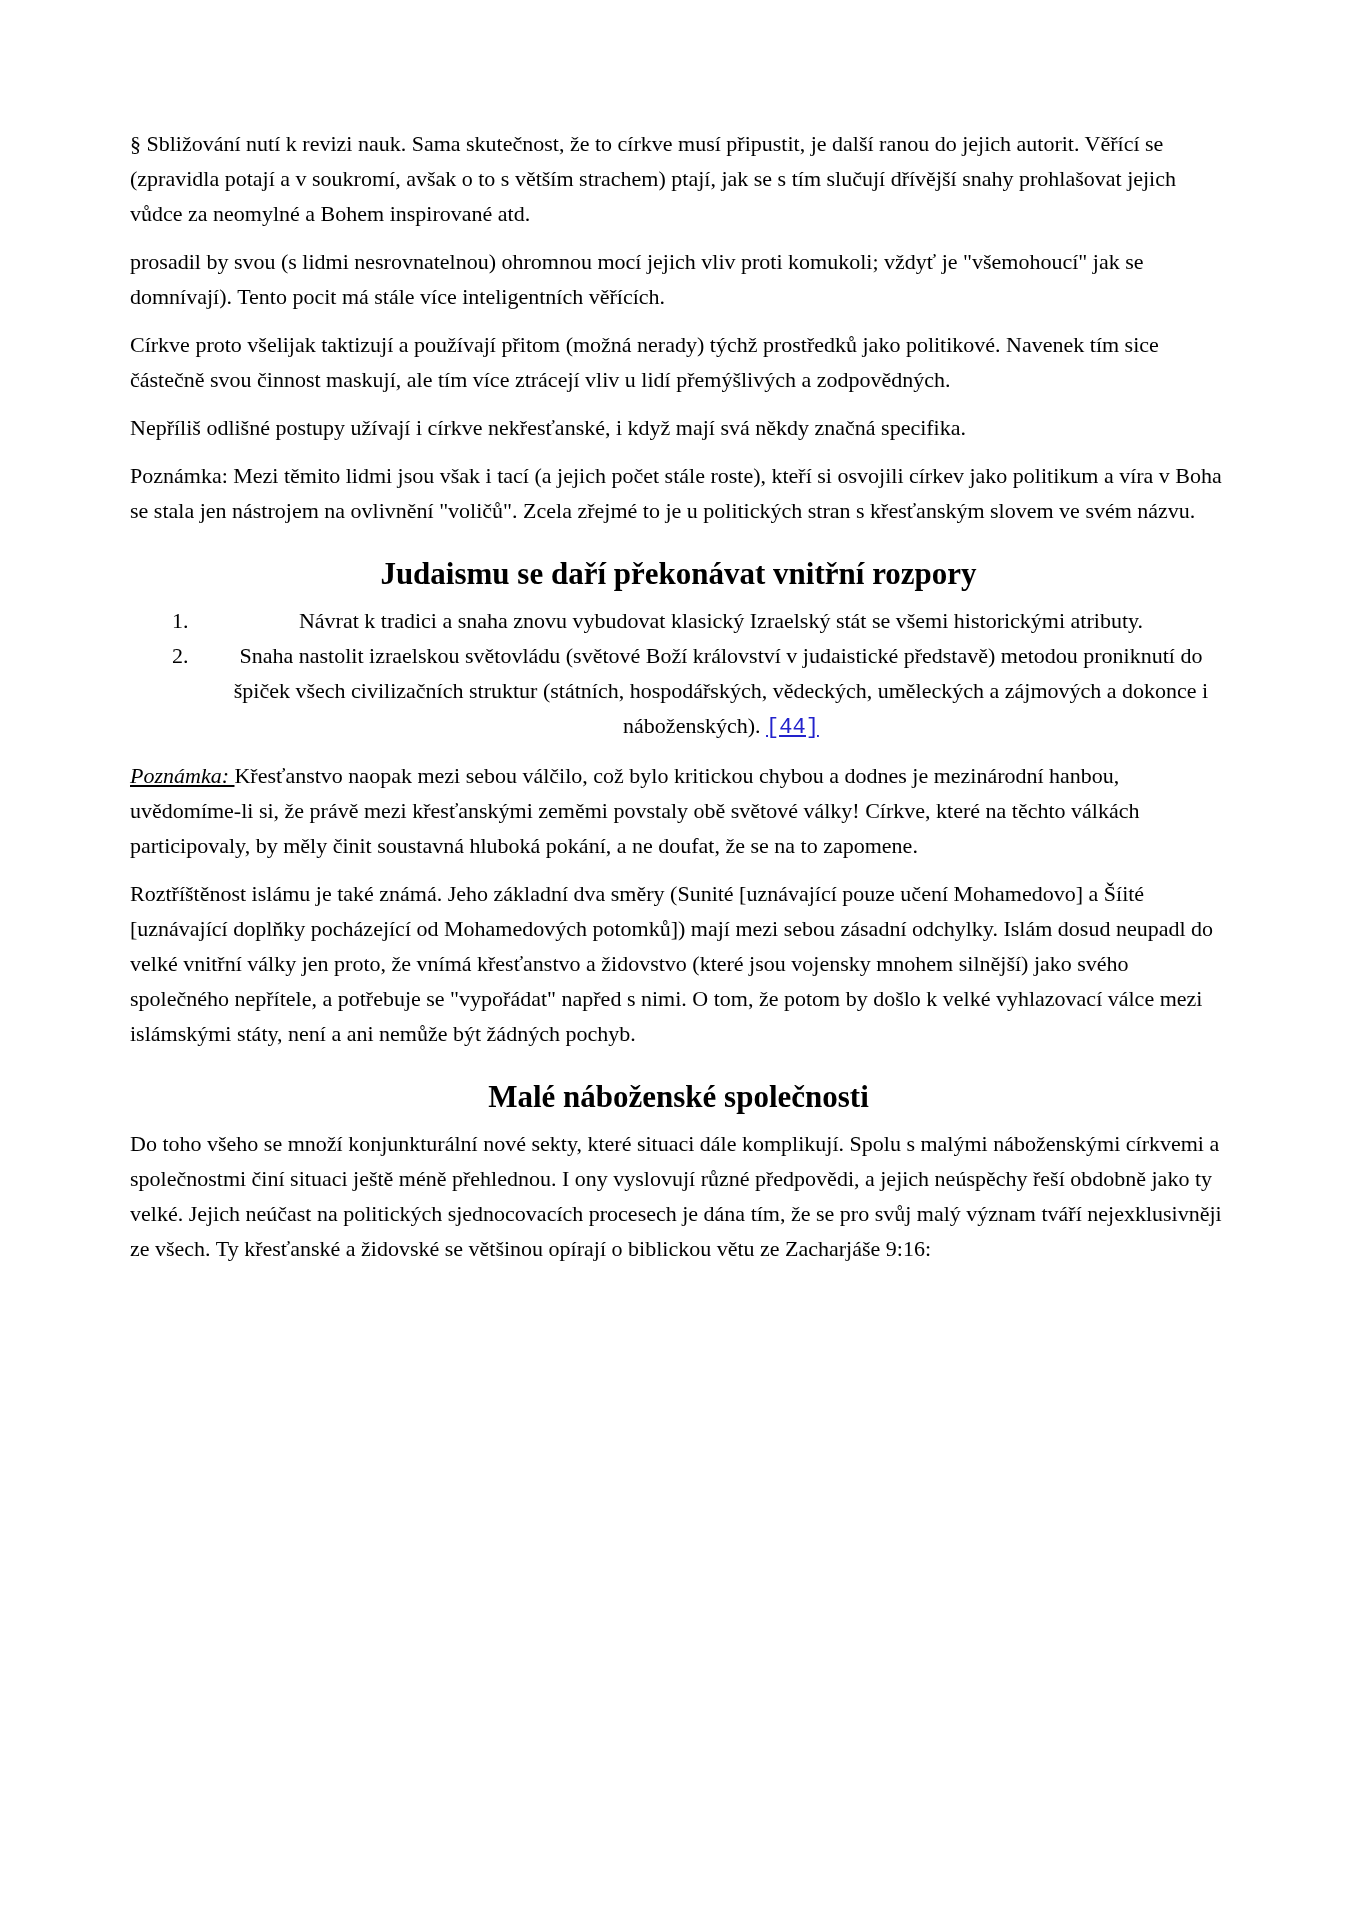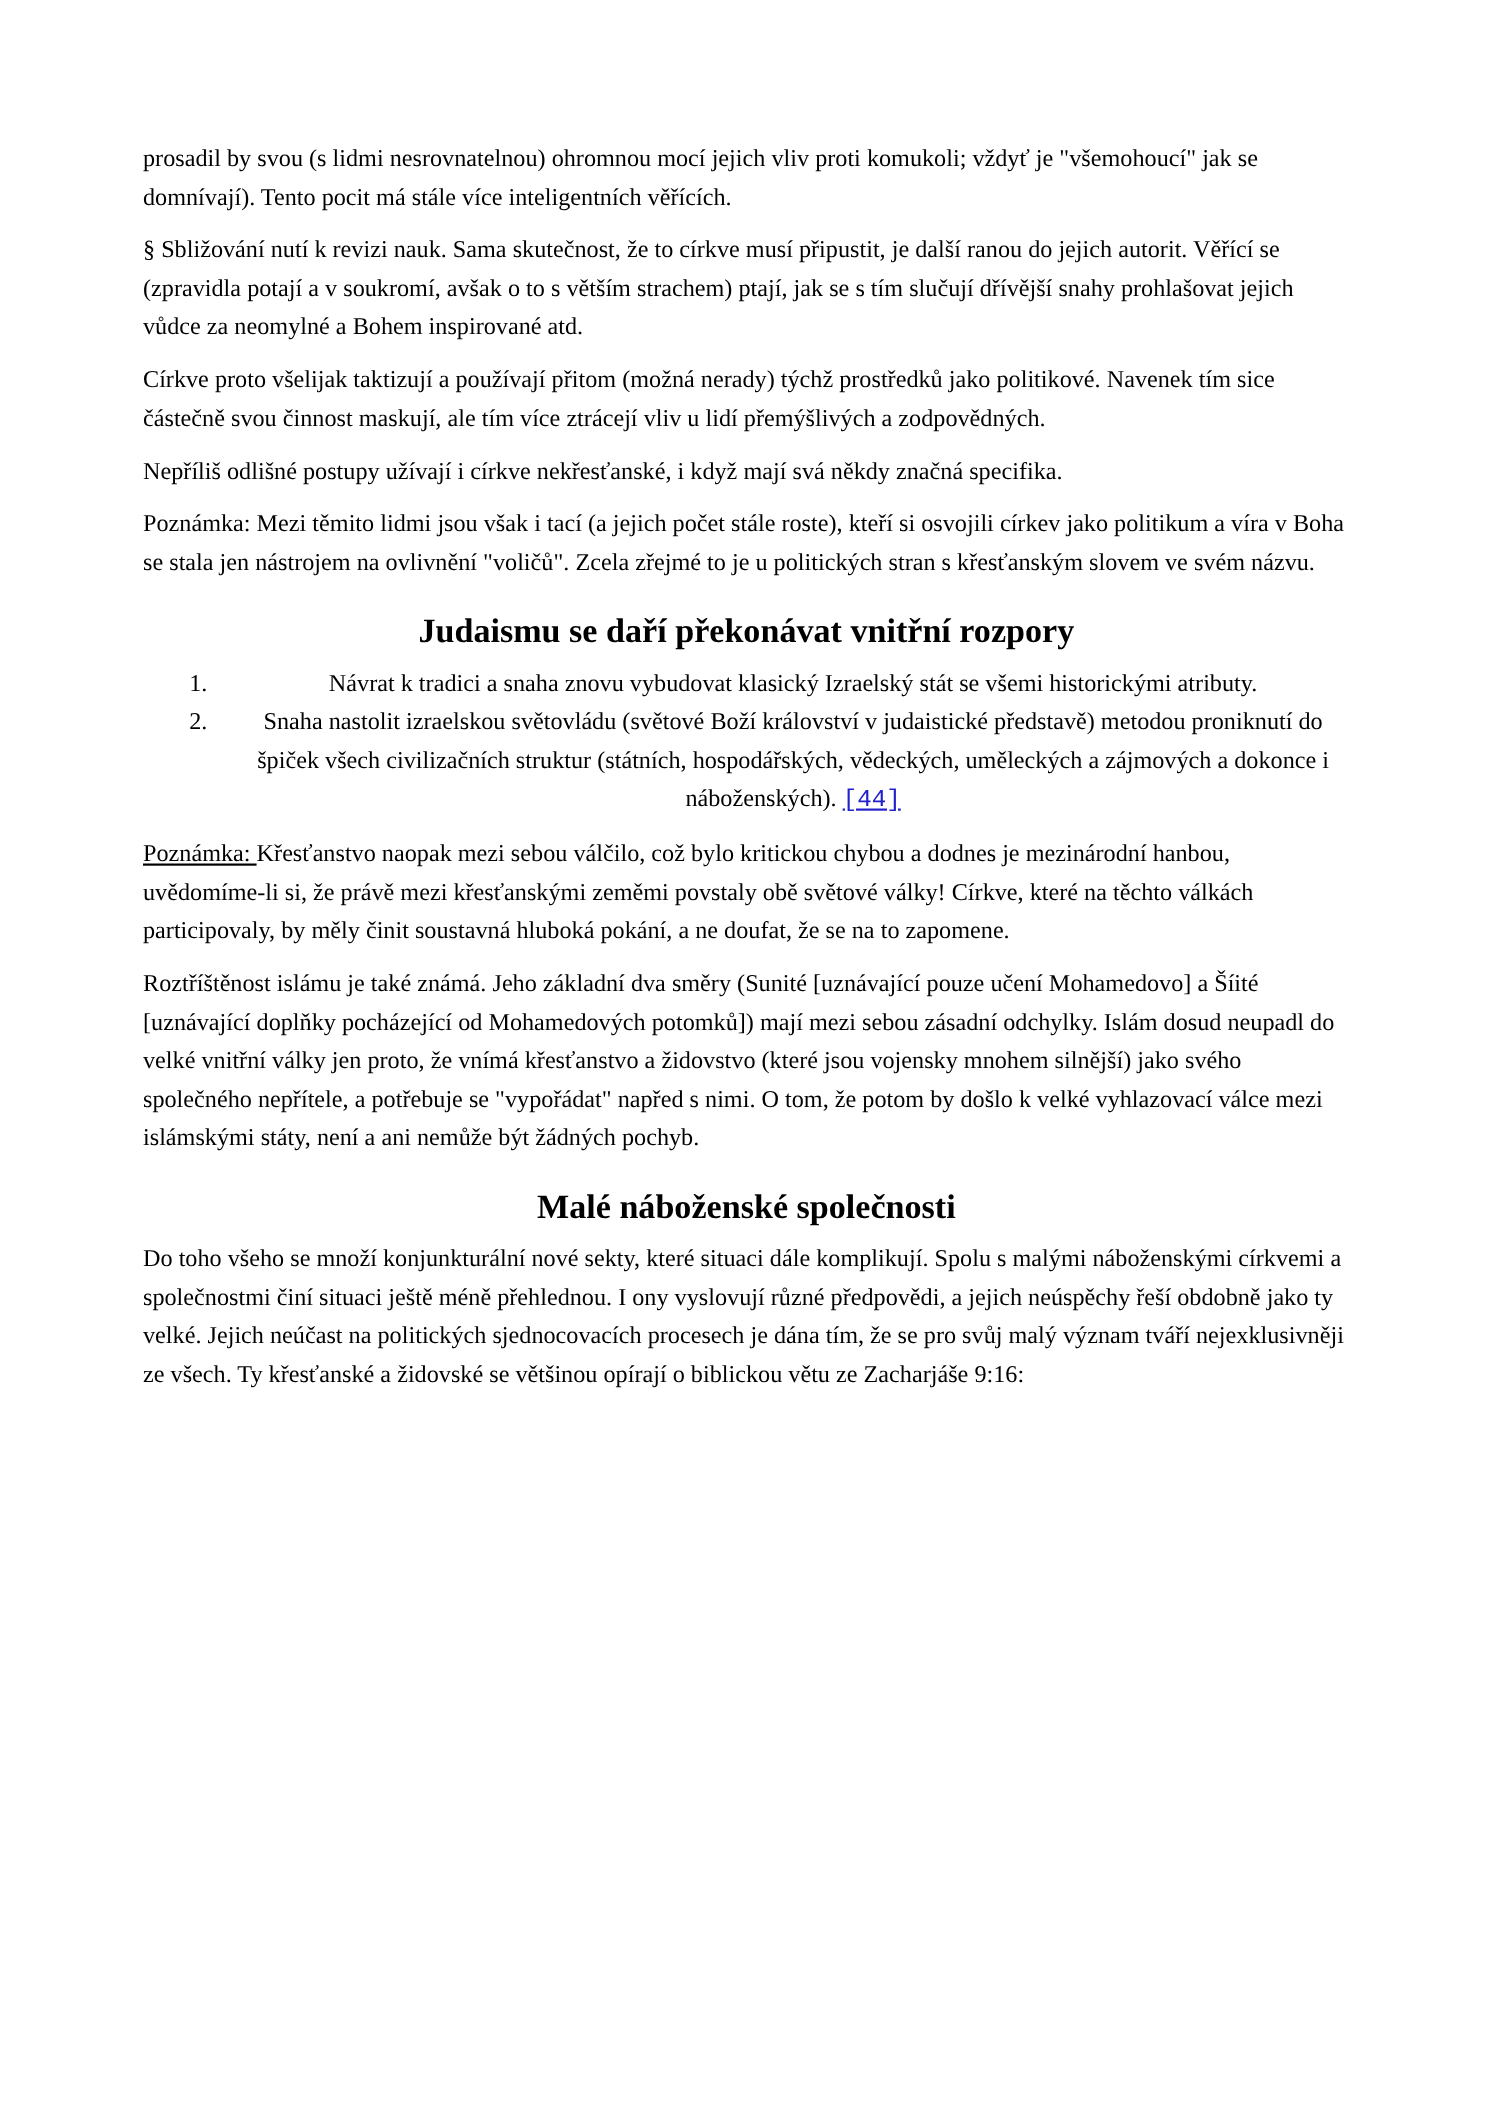--- a/index.html
+++ b/index.html
@@ -48,30 +48,31 @@
     text-align: center;
   }
   a.reflink {
     color: var(--link-color, #2222cc);
     text-decoration: underline;
     cursor: pointer;
     font-family: Liberation Mono, monospace;
   }
   .ul {
     text-decoration: underline;
+    font-style: italic;
   }
 </style>
 </head>
 <body style="background: rgb(255, 255, 255); color: rgb(0, 0, 0);">
 
 <main class="page">
 
+  <p>§ Sbližování nutí k revizi nauk. Sama skutečnost, že to církve musí připustit, je další ranou do jejich autorit. Věřící se (zpravidla potají a v soukromí, avšak o to s větším strachem) ptají, jak se s tím slučují dřívější snahy prohlašovat jejich vůdce za neomylné a Bohem inspirované atd.</p>
+
   <p>prosadil by svou (s lidmi nesrovnatelnou) ohromnou mocí jejich vliv proti komukoli; vždyť je "všemohoucí" jak se domnívají). Tento pocit má stále více inteligentních věřících.</p>
-
-  <p>§ Sbližování nutí k revizi nauk. Sama skutečnost, že to církve musí připustit, je další ranou do jejich autorit. Věřící se (zpravidla potají a v soukromí, avšak o to s větším strachem) ptají, jak se s tím slučují dřívější snahy prohlašovat jejich vůdce za neomylné a Bohem inspirované atd.</p>
 
   <p>Církve proto všelijak taktizují a používají přitom (možná nerady) týchž prostředků jako politikové. Navenek tím sice částečně svou činnost maskují, ale tím více ztrácejí vliv u lidí přemýšlivých a zodpovědných.</p>
 
   <p>Nepříliš odlišné postupy užívají i církve nekřesťanské, i když mají svá někdy značná specifika.</p>
 
   <p>Poznámka: Mezi těmito lidmi jsou však i tací (a jejich počet stále roste), kteří si osvojili církev jako politikum a víra v Boha se stala jen nástrojem na ovlivnění "voličů". Zcela zřejmé to je u politických stran s křesťanským slovem ve svém názvu.</p>
 
   <h2 class="heading">Judaismu se daří překonávat vnitřní rozpory</h2>
 
 

